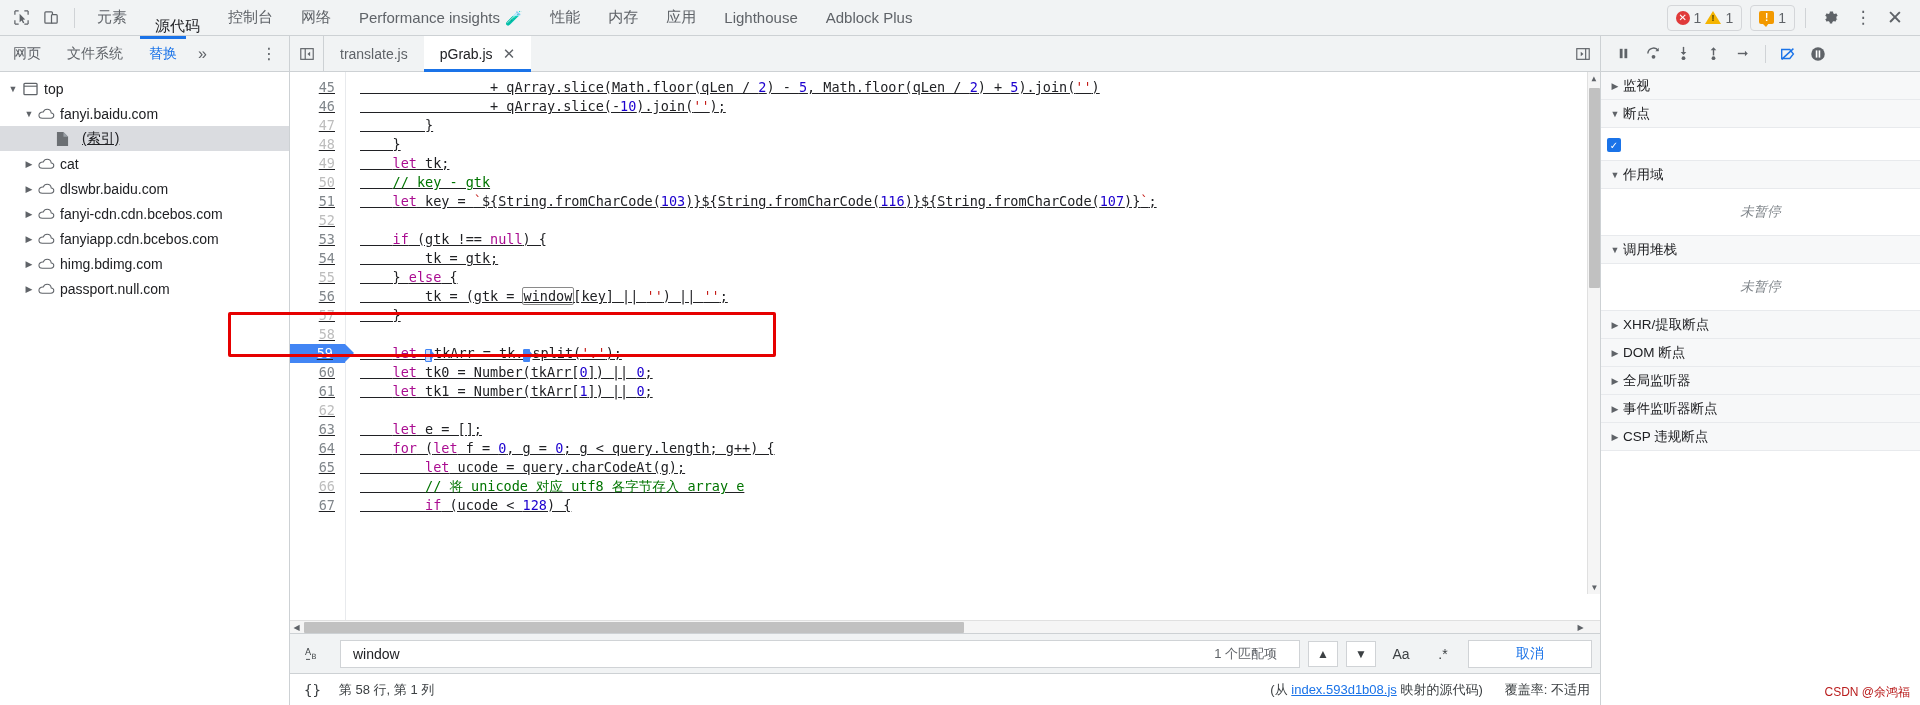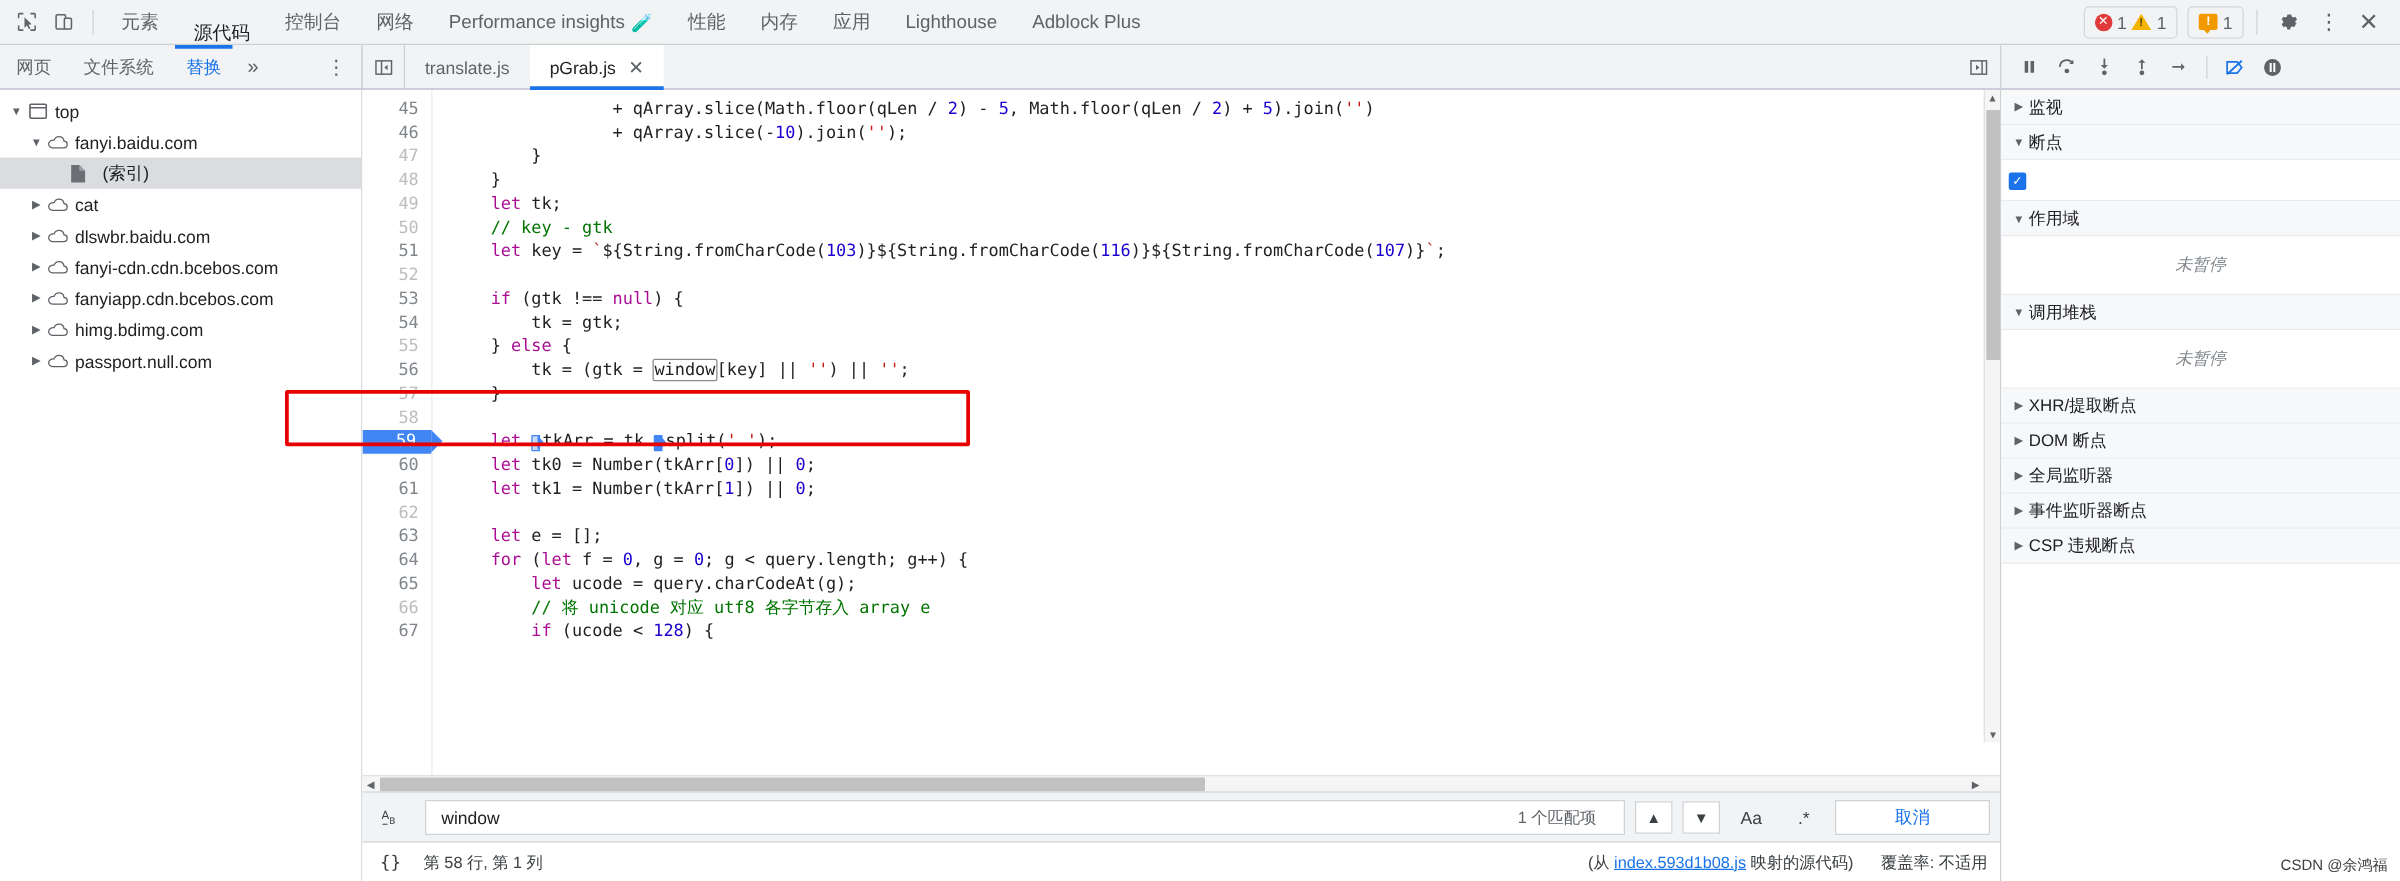--- a/index.html
+++ b/index.html
@@ -144,30 +144,30 @@
     border-right: 1px solid #cdd1d4;
     padding-top: 4px;
     overflow: hidden;
     font-size: 14px;
   }
   .tree-row {
     height: 25px; display: flex; align-items: center;
     padding-right: 6px; cursor: pointer; color: #202124;
     white-space: nowrap;
   }
-  .tree-row.selected { background: #dadce0; }
+  .tree-row.selected { background: #dadce0; text-decoration: underline; }
   .tw { width: 14px; display: flex; align-items: center; justify-content: center; color: #5f6368; font-size: 9px; }
   .tree-ico { width: 20px; display: flex; align-items: center; justify-content: center; margin-right: 4px; }
 
   
   .editor-wrap { flex: 1; min-width: 0; display: flex; flex-direction: column; background: #fff; position: relative; }
   .code-area {
     flex: 1; display: flex; position: relative; overflow: hidden;
     font-family: "DejaVu Sans Mono", "Liberation Mono", monospace;
-    font-size: 13.5px; line-height: 19px;
+    font-size: 13.5px; line-height: 19px; text-decoration: underline;
   }
   .gutter {
     width: 56px; min-width: 56px; text-align: right;
     padding-top: 6px; color: #bdbdbd; user-select: none;
     border-right: 1px solid #e8eaed; background: #fff;
   }
   .gutter .ln { height: 19px; padding-right: 10px; position: relative; }
   .gutter .ln.exec { color: #80868b; }
   .gutter .ln.bp {
     background: #4285f4; color: #fff; padding-right: 12px;
@@ -314,21 +314,21 @@
   }
   .bp-text { display: flex; flex-direction: column; gap: 2px; }
   .bp-loc { color: #202124; font-size: 13.5px; }
   .bp-code {
     font-family: "DejaVu Sans Mono", monospace; font-size: 13px; color: #202124;
     white-space: nowrap;
   }
 
   .watermark {
     position: absolute; right: 10px; bottom: 4px;
-    color: #404040; font-size: 12px;
+    color: #b91c1c; font-size: 12px;
   }
 </style>
 </head>
 <body>
 
 <div class="app">
 
   <div class="toolbar">
     <div class="tb-icon">
       <svg width="17" height="17" viewBox="0 0 18 18">

